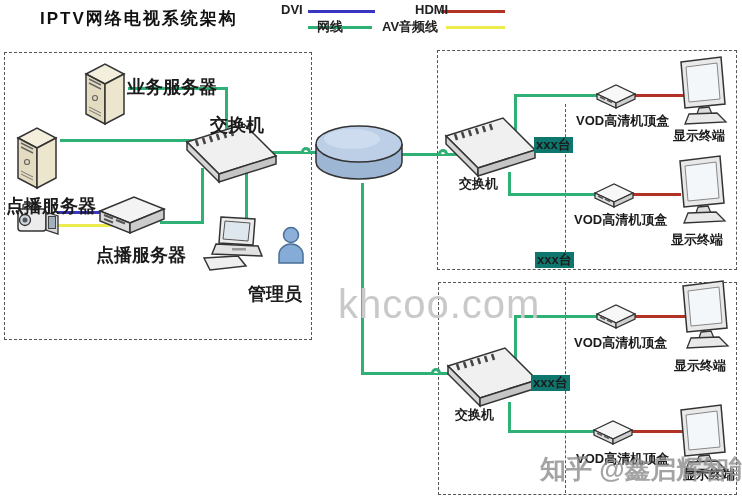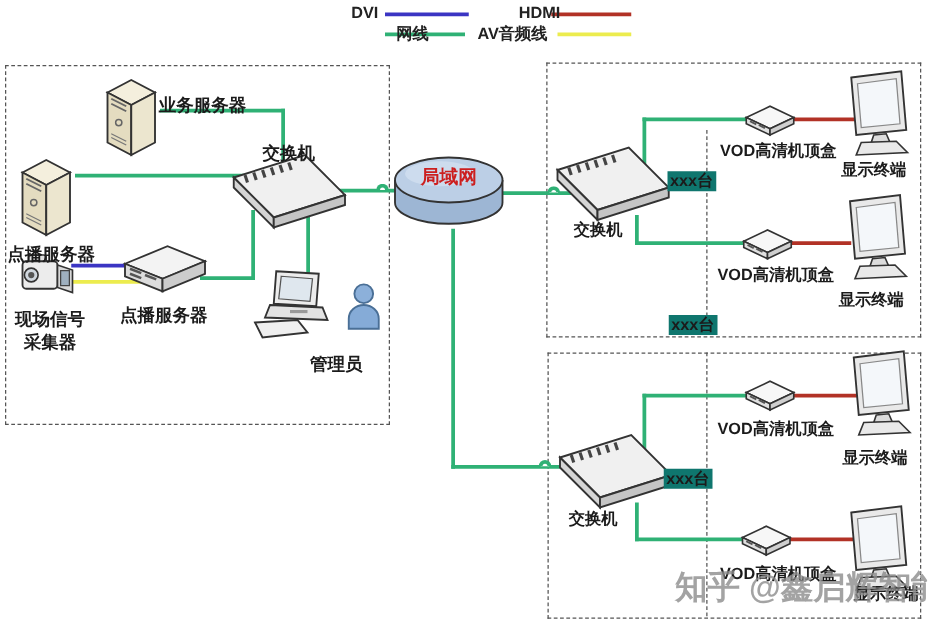--- a/index.html
+++ b/index.html
@@ -1,21 +1,21 @@
 <!DOCTYPE html>
 <html><head>
 <meta charset="utf-8">
 <style>
   html,body{margin:0;padding:0;background:#fff;}
   .canvas{position:relative;width:742px;height:500px;background:#fff;overflow:hidden;
           font-family:"Liberation Sans","DejaVu Sans",sans-serif;}
   .title{position:absolute;left:40px;top:7px;font-size:17px;font-weight:bold;color:#111;
          letter-spacing:2px;z-index:5;}
   .lbl{position:absolute;font-size:13px;font-weight:bold;color:#1b1b1b;white-space:nowrap;z-index:5;line-height:1.25;}
-  .lg{font-size:14px;}
+  .lg{font-size:18px;}
   .cnt{background:#0f766e;padding:0 2px;z-index:5;}
   .dashbox{position:absolute;border:1px dashed #555;z-index:1;}
   .vdash{position:absolute;width:0;border-left:1px dashed #555;z-index:1;}
   .ln{position:absolute;z-index:2;}
   .ln-g{background:#2fb175;}
   .ln-r{background:#b23226;}
   .ln-b{background:#3b35c3;}
   .ln-y{background:#ecec4e;}
   .bump{position:absolute;width:10px;height:5px;border:3px solid #2fb175;border-bottom:none;
         border-radius:8px 8px 0 0;background:#fff;box-sizing:border-box;z-index:3;}
@@ -28,20 +28,21 @@
              letter-spacing:1px;z-index:6;}
   .wm-zhihu{position:absolute;left:540px;top:452px;font-size:26px;font-weight:bold;
             color:rgba(140,140,140,0.8);white-space:nowrap;z-index:6;}
   .two-line{text-align:center;}
 </style>
 </head>
 <body>
 
 <div class="canvas">
 
+  <div class="title">IPTV网络电视系统架构</div>
 
   <div class="legend-lbl" style="left:281px;top:2px;">DVI</div>
   <div class="legend-sw ln-b" style="left:308px;top:10px;width:67px;"></div>
   <div class="legend-lbl" style="left:415px;top:2px;">HDMI</div>
   <div class="legend-sw ln-r" style="left:441px;top:10px;width:64px;"></div>
   <div class="legend-lbl" style="left:277px;top:18px;padding-left:40px;">网线</div>
   <div class="legend-sw ln-g" style="left:308px;top:26px;width:64px;"></div>
   <div class="legend-lbl" style="left:382px;top:18px;">AV音频线</div>
   <div class="legend-sw ln-y" style="left:446px;top:26px;width:59px;"></div>
 
@@ -155,21 +156,20 @@
     </svg>
   </div>
 
   <div class="dev" style="left:314px;top:116px;">
     <svg width="90" height="70" viewBox="0 0 90 70">
       <path d="M2,28 L2,46 A43,17 0 0 0 88,46 L88,28" fill="#9db6d4" stroke="#333" stroke-width="1.5"></path>
       <ellipse cx="45" cy="28" rx="43" ry="18" fill="#bccfe6" stroke="#333" stroke-width="1.5"></ellipse>
       <ellipse cx="38" cy="23" rx="28" ry="10" fill="#cddcee"></ellipse>
     </svg>
   </div>
-  <div class="lan-text">局域网</div>
 
   <div class="dev" style="left:443px;top:116px;">
     <svg width="95" height="62" viewBox="0 0 95 62">
       <polygon points="3,20 60,2 92,34 35,52" fill="#f0f0f0" stroke="#333" stroke-width="1.5"></polygon>
       <polygon points="3,20 35,52 35,60 3,28" fill="#d5d5d5" stroke="#333" stroke-width="1.5"></polygon>
       <polygon points="35,52 92,34 92,42 35,60" fill="#c5c5c5" stroke="#333" stroke-width="1.5"></polygon>
       <line x1="12" y1="18" x2="14" y2="24" stroke="#444" stroke-width="2.5"></line>
       <line x1="19" y1="16" x2="21" y2="22" stroke="#444" stroke-width="2.5"></line>
       <line x1="26" y1="14" x2="28" y2="20" stroke="#444" stroke-width="2.5"></line>
       <line x1="33" y1="12" x2="35" y2="18" stroke="#444" stroke-width="2.5"></line>
@@ -256,37 +256,34 @@
       <polygon points="7,6 47,1 51,48 11,52" fill="#e9e9e9" stroke="#333" stroke-width="1.5"></polygon>
       <polygon points="12,11 43,7 46,43 15,46" fill="#f4f7fa" stroke="#888" stroke-width="1"></polygon>
       <polygon points="25,52 35,51 38,58 23,58" fill="#dcdcdc" stroke="#333" stroke-width="1.3"></polygon>
       <polygon points="15,58 43,57 52,66 11,68" fill="#e9e9e9" stroke="#333" stroke-width="1.3"></polygon>
     </svg>
   </div>
 
   <div class="lbl lg" style="left:127px;top:76px;">业务服务器</div>
   <div class="lbl lg" style="left:6px;top:195px;">点播服务器</div>
   <div class="lbl lg" style="left:210px;top:114px;">交换机</div>
-  <div class="lbl lg two-line" style="left:2px;top:247px;width:76px;">
-    <div>现场信号</div>
-    <div>采集器</div>
-  </div>
   <div class="lbl lg" style="left:96px;top:244px;">点播服务器</div>
   <div class="lbl lg" style="left:248px;top:283px;">管理员</div>
 
   <div class="lbl" style="left:459px;top:176px;">交换机</div>
   <div class="lbl" style="left:576px;top:113px;">VOD高清机顶盒</div>
   <div class="lbl" style="left:673px;top:128px;">显示终端</div>
   <div class="lbl cnt" style="left:534px;top:137px;">xxx台</div>
   <div class="lbl" style="left:574px;top:212px;">VOD高清机顶盒</div>
   <div class="lbl" style="left:671px;top:232px;">显示终端</div>
   <div class="lbl cnt" style="left:535px;top:252px;">xxx台</div>
 
   <div class="lbl" style="left:455px;top:407px;">交换机</div>
   <div class="lbl" style="left:574px;top:335px;">VOD高清机顶盒</div>
   <div class="lbl" style="left:674px;top:358px;">显示终端</div>
   <div class="lbl cnt" style="left:531px;top:375px;">xxx台</div>
   <div class="lbl" style="left:576px;top:451px;">VOD高清机顶盒</div>
   <div class="lbl" style="left:683px;top:467px;">显示终端</div>
 
+  <div class="wm-center">khcoo.com</div>
   <div class="wm-zhihu">知乎 @鑫启辉智能</div>
 
 </div>
 
 </body></html>

